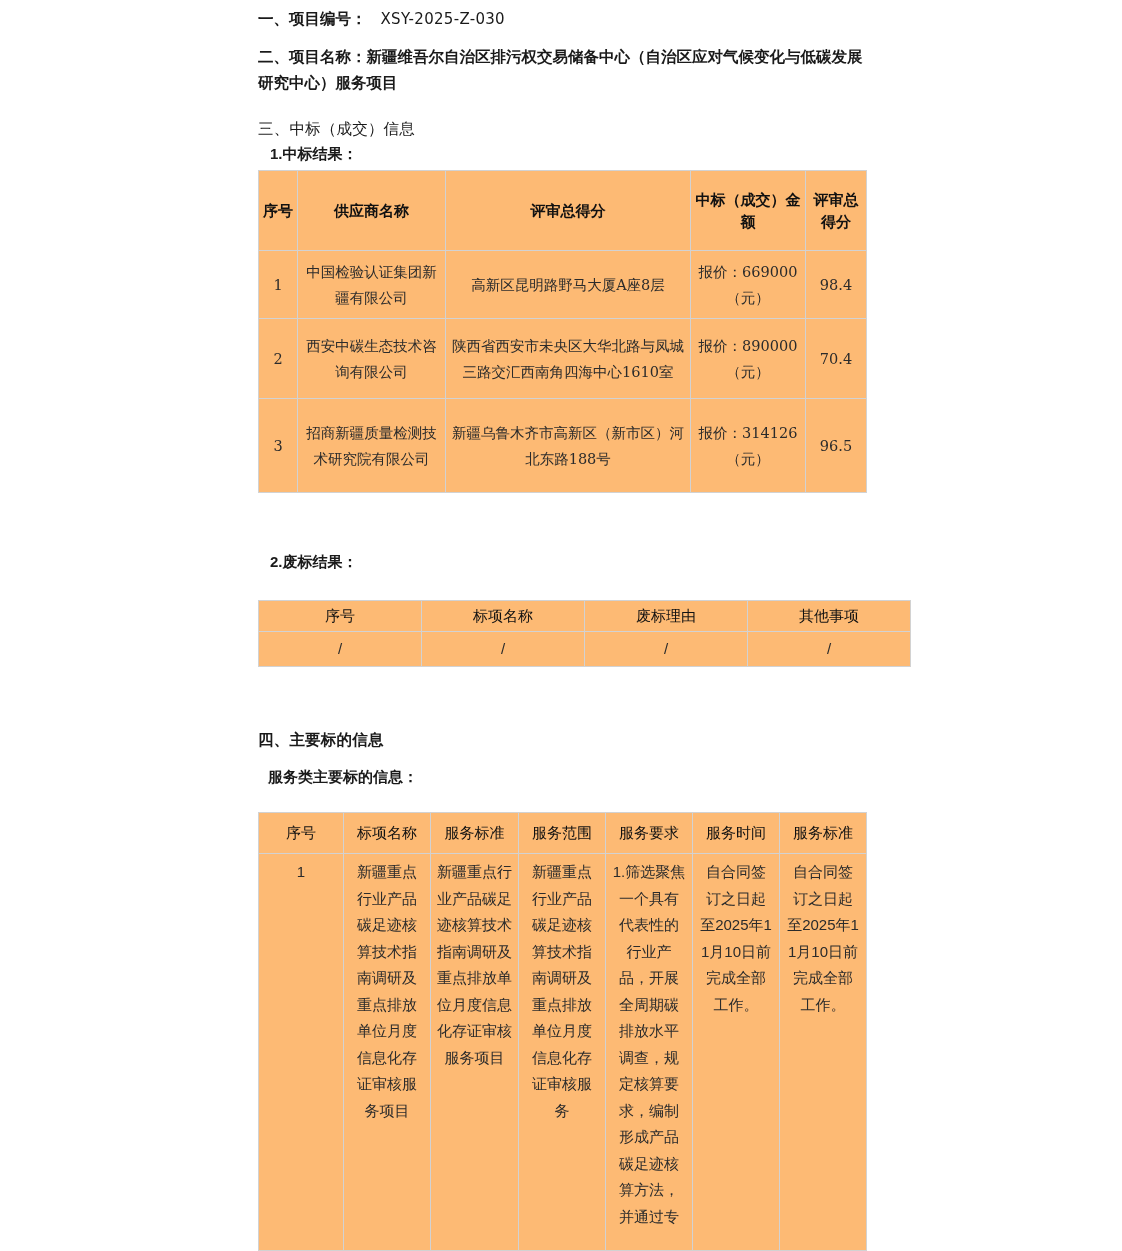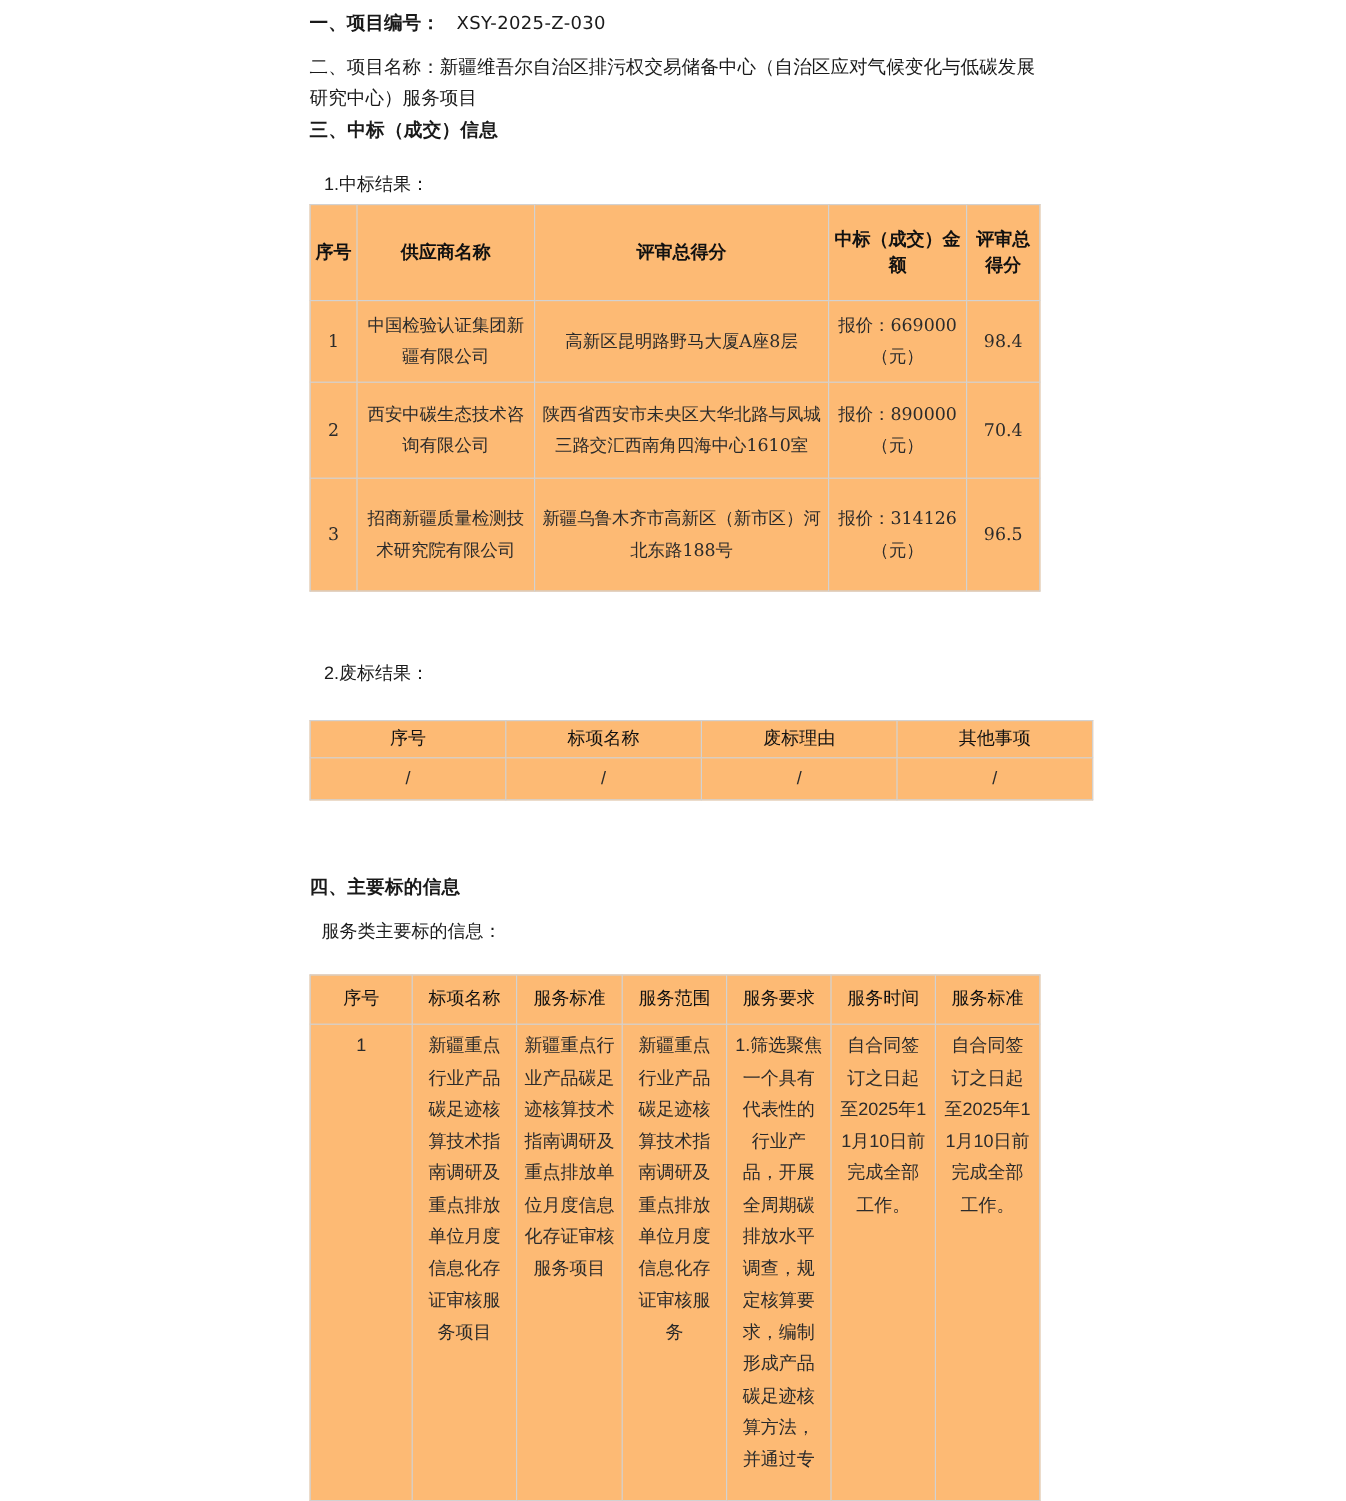--- a/index.html
+++ b/index.html
@@ -35,39 +35,39 @@
   .sec-value-mono {
     font-family: "DejaVu Sans", sans-serif;
     font-weight: normal;
     font-size: 15px;
     letter-spacing: 0.3px;
   }
   .sub-label {
     position: absolute;
     font-size: 15px;
     line-height: 24px;
-    font-weight: normal;
+    font-weight: bold;
   }
 
   
   #item1 { left: 258px; top: 6px; }
   #item1 .lbl { font-weight: bold; }
   #item1 .val { margin-left: 14px; }
 
   
   #item2 {
     left: 258px;
     top: 44px;
     width: 614px;
   }
-  #item2 .lbl { font-weight: normal; }
-  #item2 .val { font-weight: normal; }
-
-  
-  #item3 { left: 258px; top: 96px; font-weight: bold; }
+  #item2 .lbl { font-weight: bold; }
+  #item2 .val { font-weight: bold; }
+
+  
+  #item3 { left: 258px; top: 116px; font-weight: normal; }
 
   
   #sub1 { left: 270px; top: 142px; }
   
   #sub2 { left: 270px; top: 550px; }
   
   #item4 { left: 258px; top: 727px; font-weight: bold; font-size: 15.5px; }
   
   #sub3 { left: 268px; top: 765px; }
 

